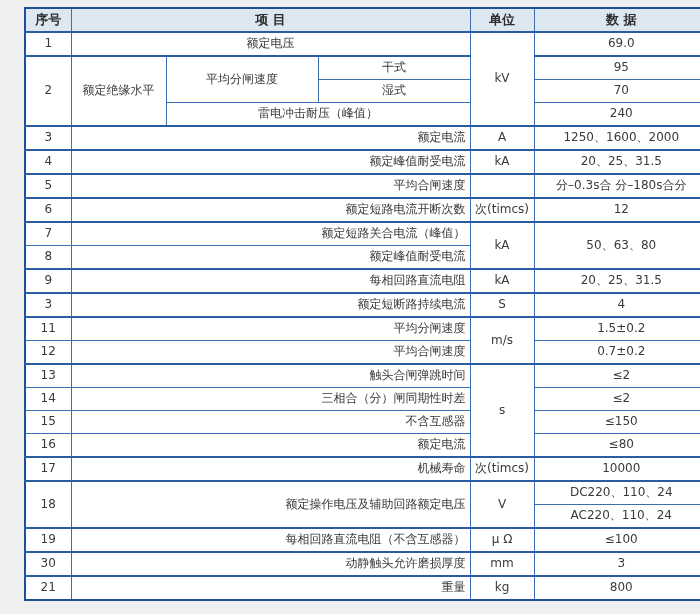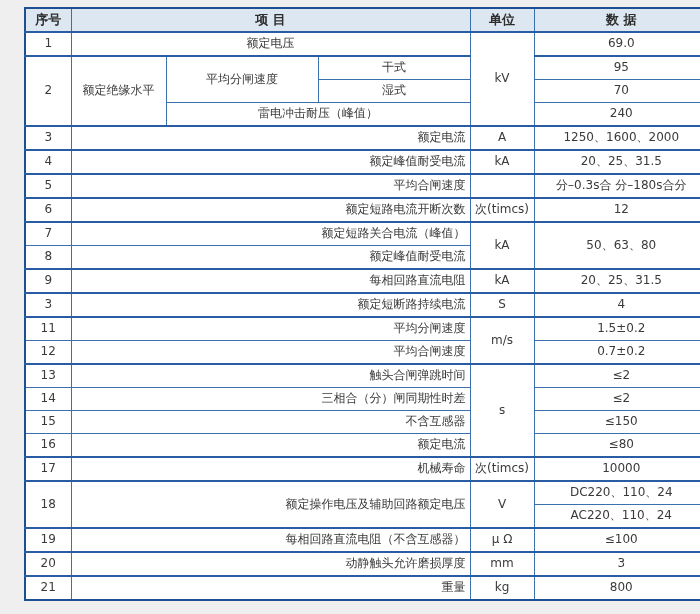--- a/index.html
+++ b/index.html
@@ -184,21 +184,21 @@
       <tr>
         <td>AC220、110、24</td>
       </tr>
       <tr class="grp">
         <td>19</td>
         <td colspan="3" class="left">每相回路直流电阻（不含互感器）</td>
         <td>μ Ω</td>
         <td>≤100</td>
       </tr>
       <tr class="grp">
-        <td>20</td>
+        <td>30</td>
         <td colspan="3" class="left">动静触头允许磨损厚度</td>
         <td>mm</td>
         <td>3</td>
       </tr>
       <tr class="grp">
         <td>21</td>
         <td colspan="3" class="left">重量</td>
         <td>kg</td>
         <td>800</td>
       </tr>

